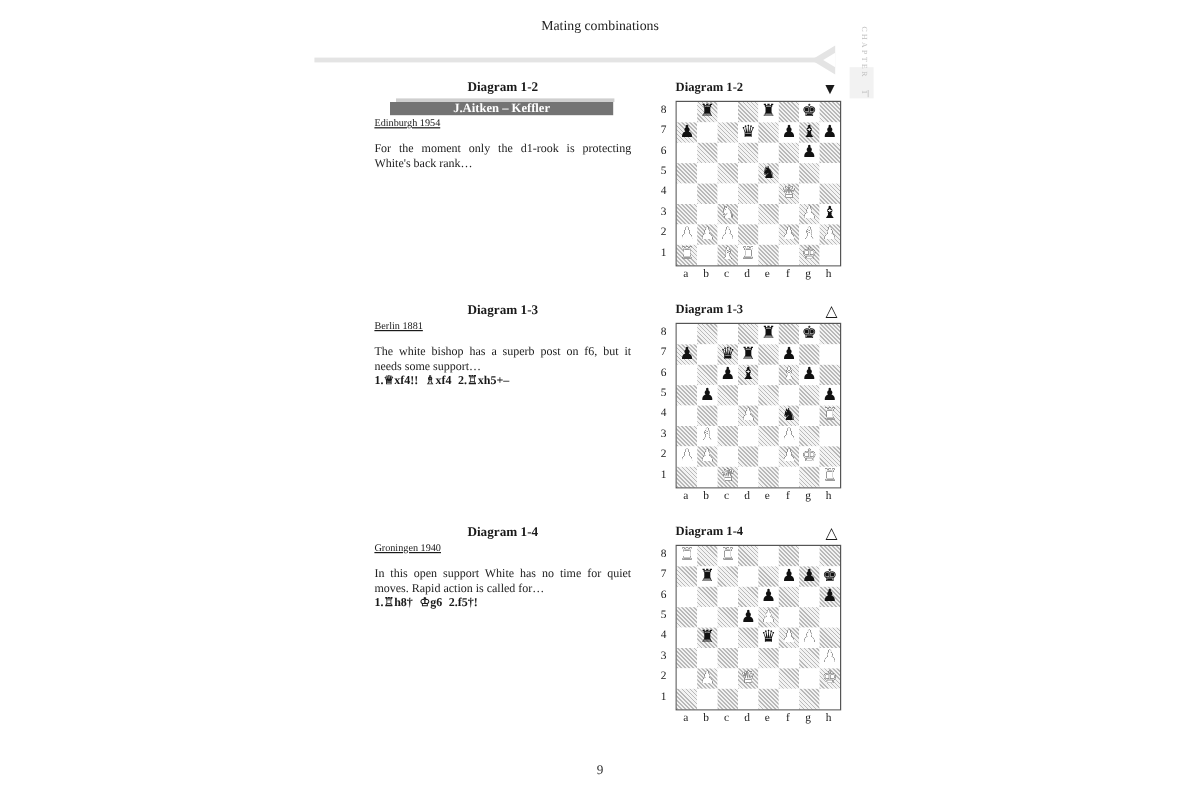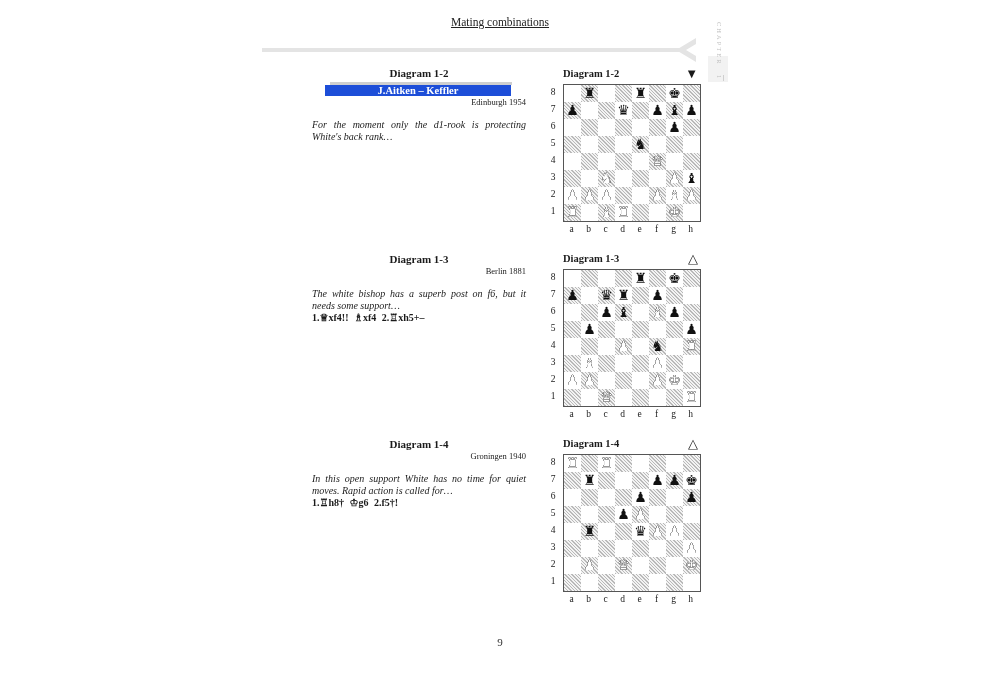--- a/index.html
+++ b/index.html
@@ -1,39 +1,39 @@
 <!DOCTYPE html>
 <html><head>
 <meta charset="utf-8">
 <style>
   html, body { margin: 0; padding: 0; }
   body { width: 1000px; height: 675px; background: #ffffff; position: relative; overflow: hidden;
          font-family: "DejaVu Serif", "Liberation Serif", serif; color: #1a1a1a; }
   .running-head { position: absolute; top: 16px; left: 0; width: 1000px; text-align: center;
-                  font-family: "Liberation Serif", serif; font-size: 11.5px; color: #222; text-decoration: underline; }
+                  font-family: "Liberation Serif", serif; font-size: 11.5px; color: #222; }
   .rule { position: absolute; top: 48px; left: 262px; width: 420px; height: 4px; background: #e4e4e4; }
   .rule-arrow { position: absolute; top: 38px; left: 676px; width: 0; height: 0;
                 border-top: 12px solid transparent; border-bottom: 12px solid transparent;
                 border-right: 20px solid #e4e4e4; }
   .rule-arrow-cut { position: absolute; top: 44px; left: 686px; width: 0; height: 0;
                 border-top: 6px solid transparent; border-bottom: 6px solid transparent;
                 border-right: 10px solid #ffffff; }
   .chapter-tab { position: absolute; top: 22px; left: 716px; writing-mode: vertical-rl;
                  font-family: "Liberation Serif", serif; font-size: 6.5px; letter-spacing: 2px; color: #bdbdbd; }
   .chapter-tab .num { display: inline-block; margin-top: 6px; border-right: 1px solid #cfcfcf; }
   .chapter-bg { position: absolute; top: 56px; left: 708px; width: 20px; height: 26px; background: #f2f2f2; }
 
   .section { position: absolute; left: 312px; width: 214px; font-family: "Liberation Serif", serif; }
   .diag-title { text-align: center; font-weight: bold; font-size: 11px; height: 14px; }
   .banner-wrap { position: relative; height: 16px; margin-top: 1px; }
   .banner-top { position: absolute; left: 18px; right: 14px; top: 0; height: 3px; background: #cfcfcf; }
-  .banner { position: absolute; left: 13px; right: 15px; top: 3px; height: 11px; background: #1d4ed8;
+  .banner { position: absolute; left: 13px; right: 15px; top: 3px; height: 11px; background: #737373;
             color: #ffffff; font-weight: bold; font-size: 10.5px; line-height: 11px; text-align: center; }
-  .place { text-align: right; font-size: 8.5px; margin-top: -1px; }
-  .body-text { margin-top: 12px; font-size: 10px; line-height: 12px; text-align: justify; color: #222; font-style: italic; }
+  .place { text-align: left; font-size: 8.5px; margin-top: -1px; text-decoration: underline; }
+  .body-text { margin-top: 12px; font-size: 10px; line-height: 12px; text-align: justify; color: #222; }
   .moves { font-weight: bold; font-size: 10px; line-height: 12px; word-spacing: 3px; }
   .indent { text-indent: 9px; }
 
   .board-block { position: absolute; left: 548px; width: 160px; font-family: "Liberation Serif", serif; }
   .board-title { position: absolute; left: 15px; top: 0; font-weight: bold; font-size: 10.5px; }
   .side-marker { position: absolute; right: 10px; top: -2px; font-size: 13px; }
   .board { position: absolute; left: 15px; top: 16px; width: 136px; height: 136px; border: 1px solid #555;
            display: grid; grid-template-columns: repeat(8, 17px); grid-template-rows: repeat(8, 17px); }
   .sq { width: 17px; height: 17px; position: relative; display: flex; align-items: center; justify-content: center;
         font-family: "DejaVu Sans", sans-serif; font-size: 14px; line-height: 17px; }

